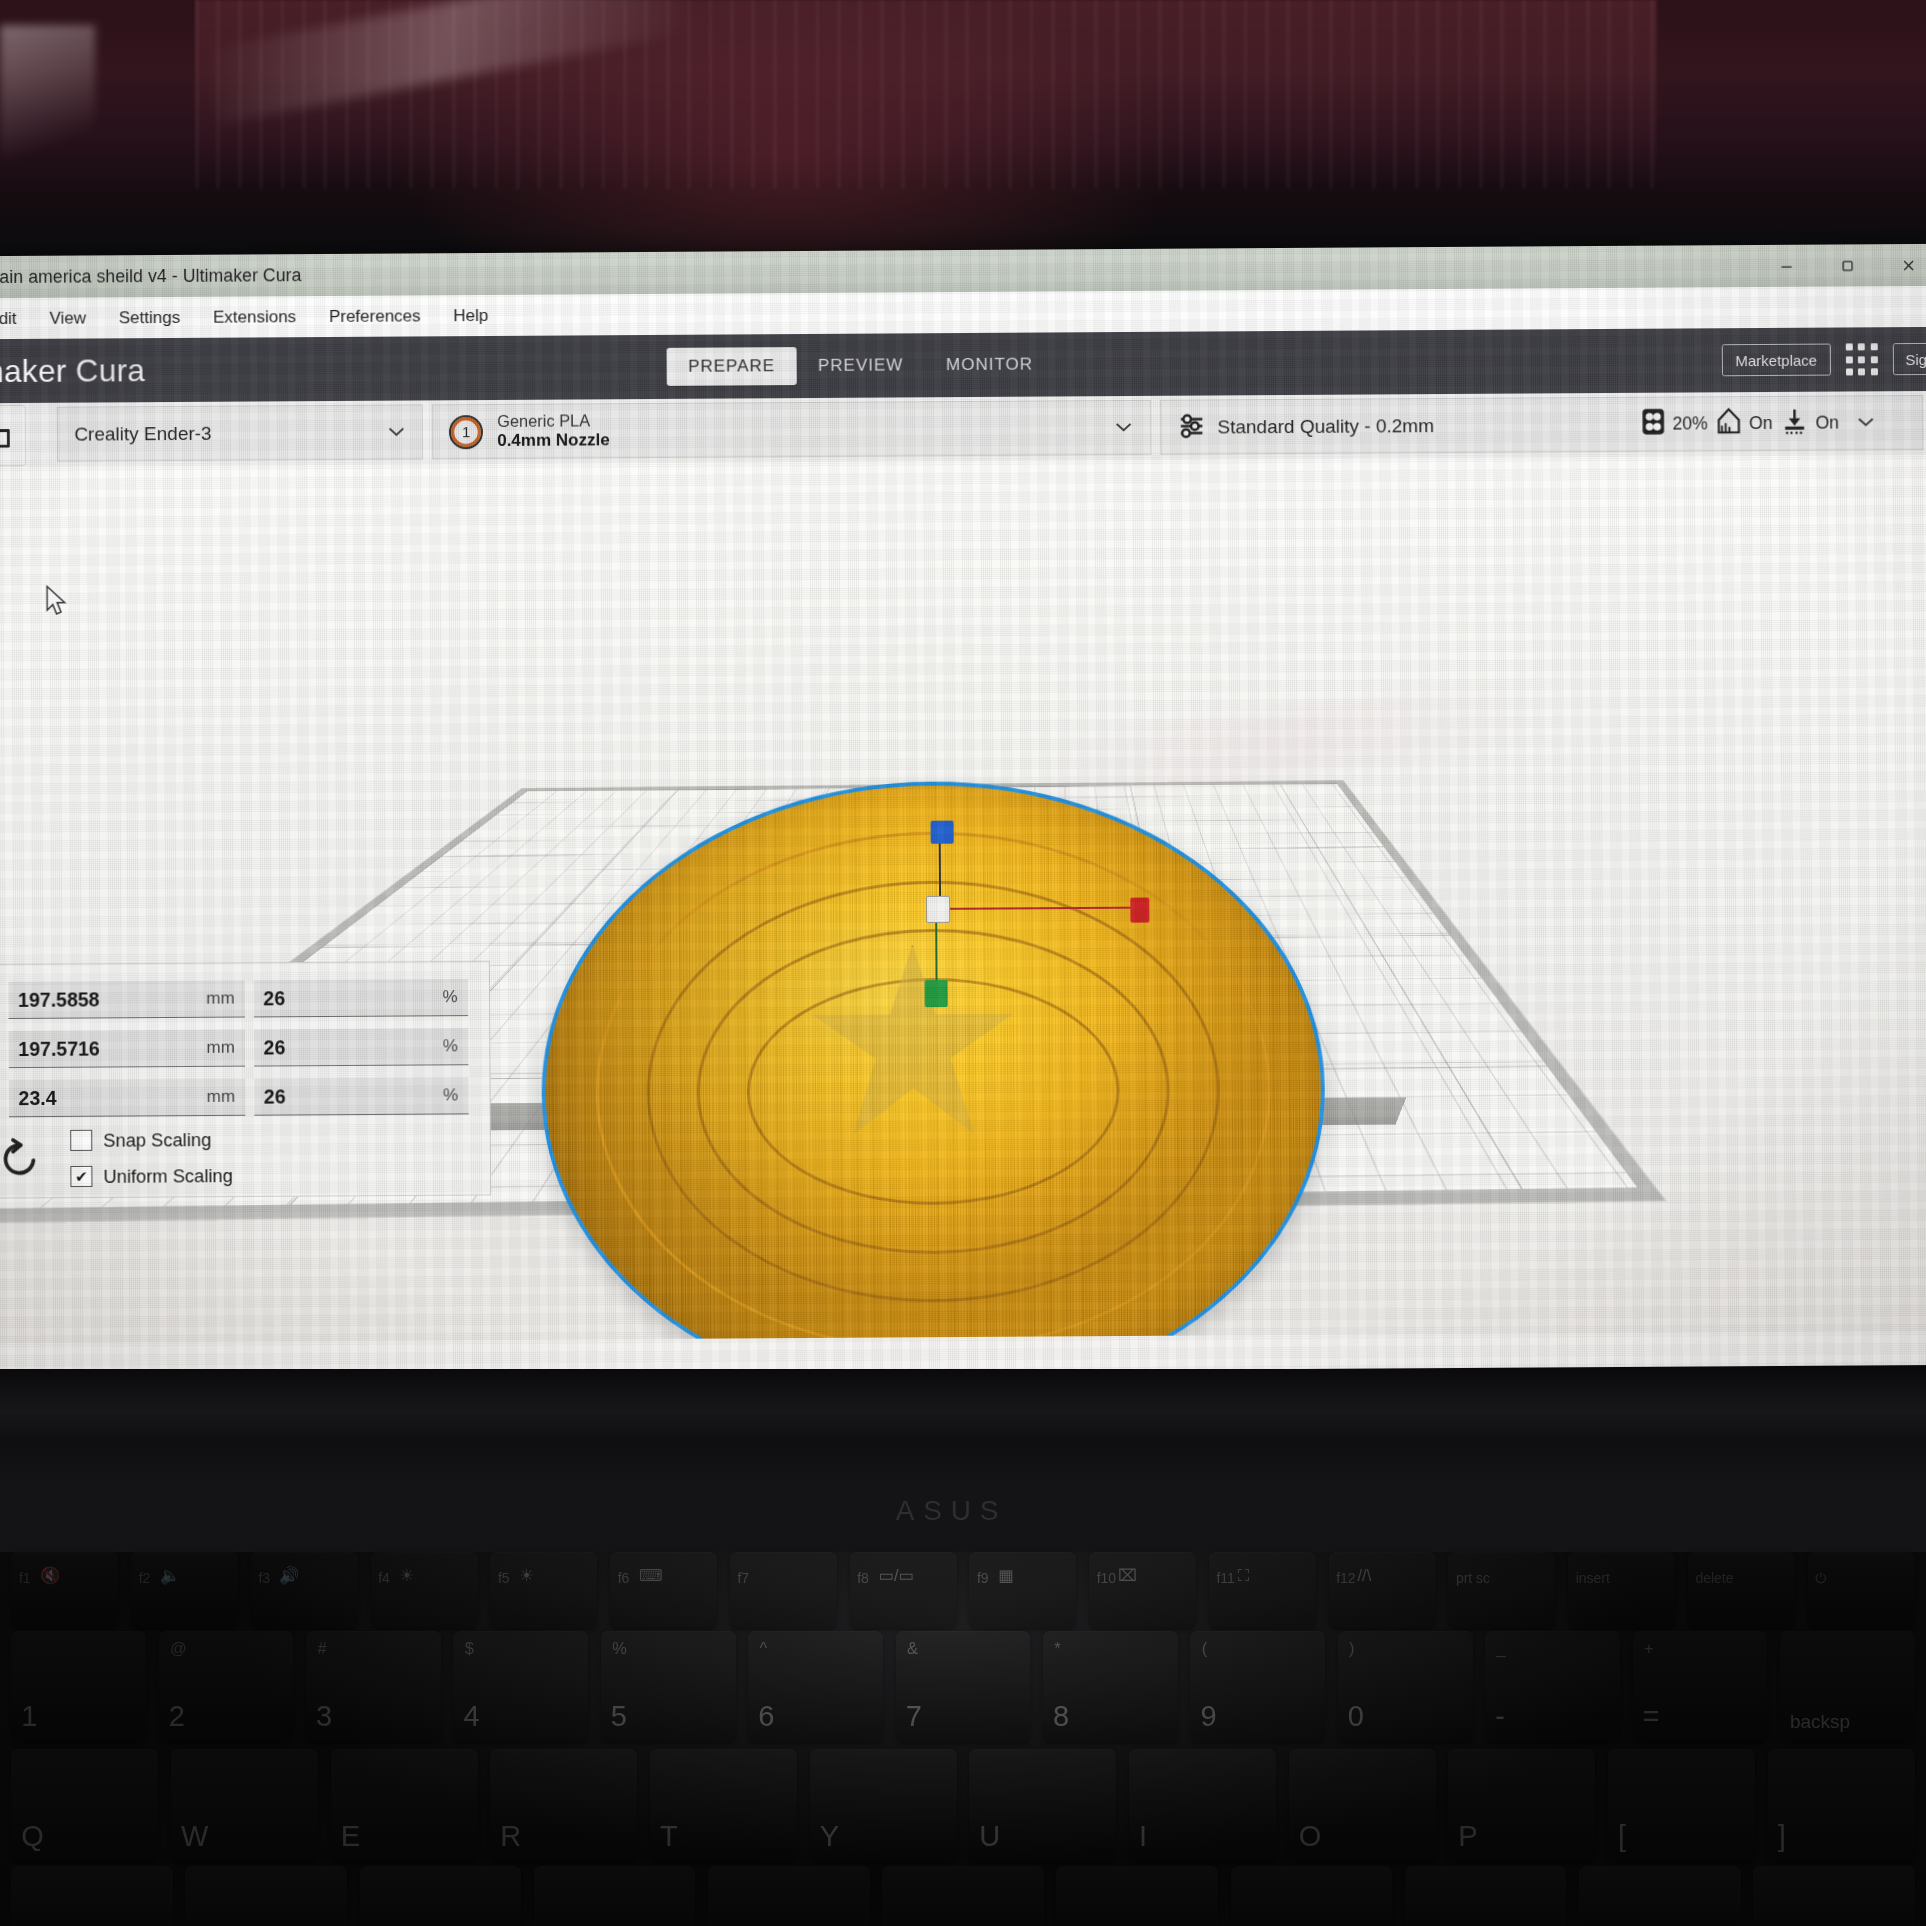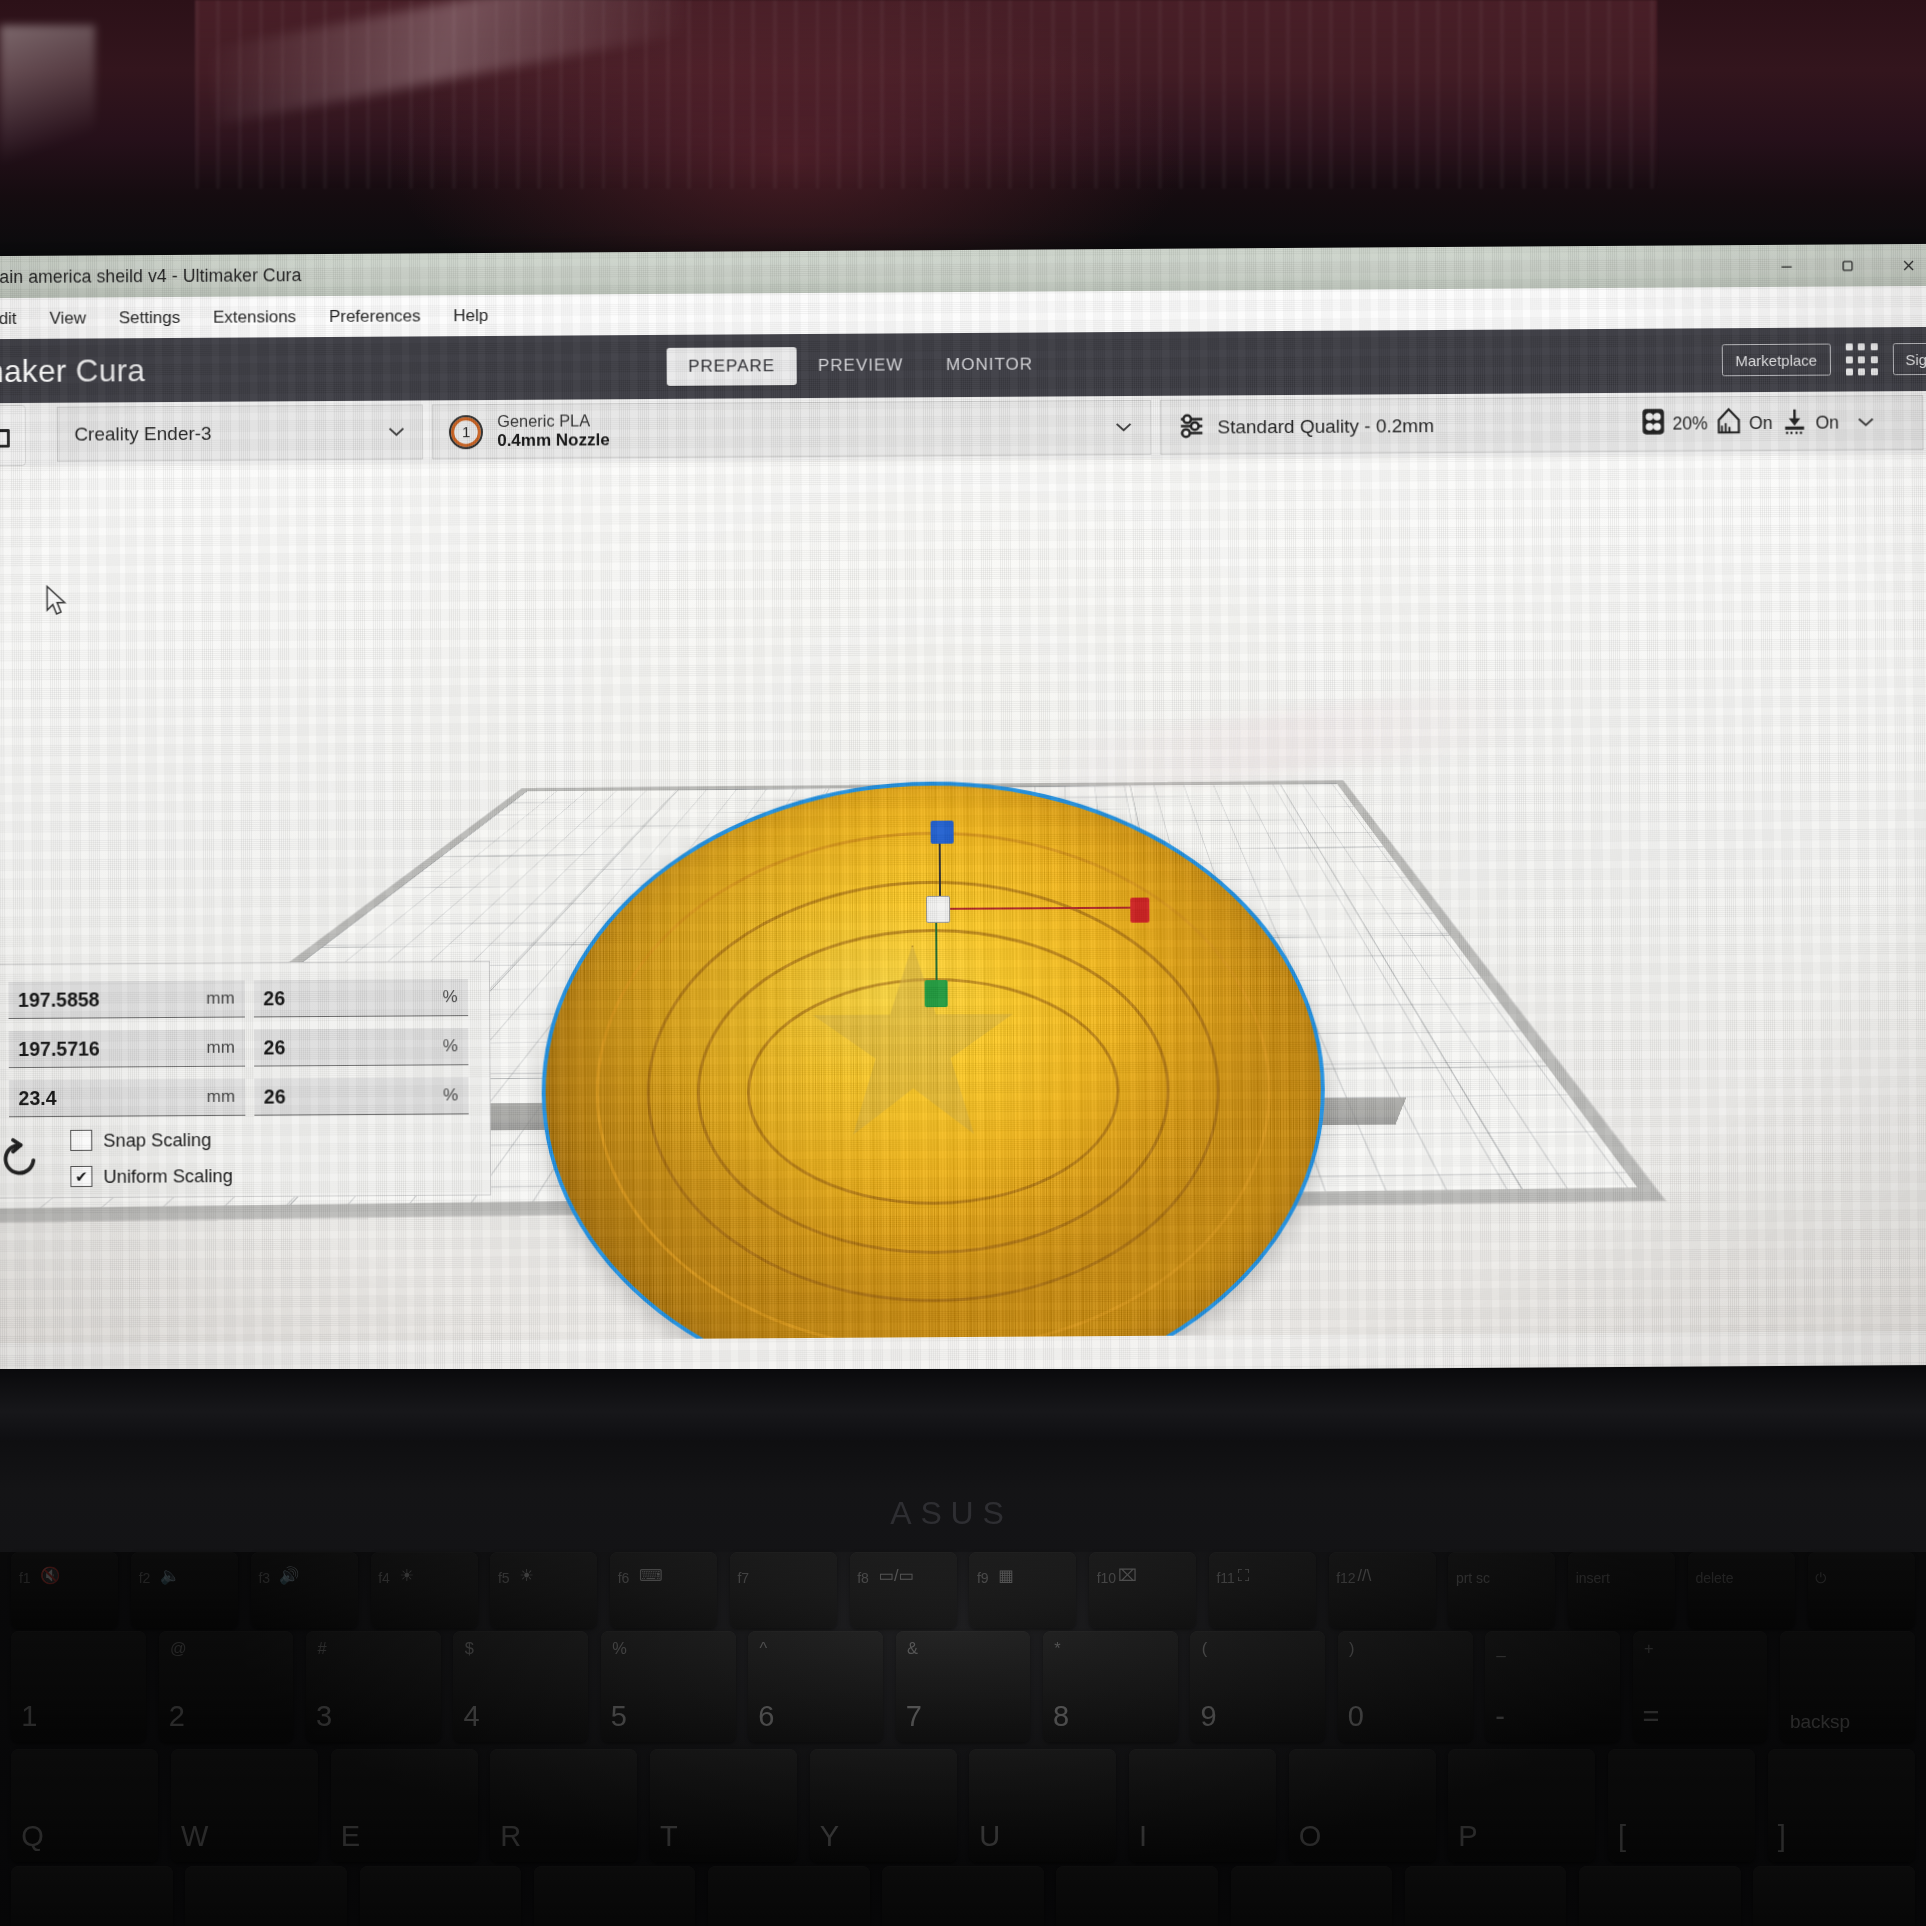--- a/index.html
+++ b/index.html
@@ -287,21 +287,21 @@
   .laptop-body{
     position:absolute; left:0; top:1369px; width:1926px; height:557px;
     background: linear-gradient(180deg,#121214 0%, #0d0d0f 10%, #141416 22%, #0e0e10 100%);
   }
   .hinge{
     position:absolute; left:0; top:0; width:1926px; height:71px;
     background: linear-gradient(180deg,#0a0a0c, #17171a 60%, #0f0f12);
   }
   .brand{
     position:absolute; left:838px; top:126px; width:227px; height:38px;
-    color:#2e2e32; font-size:32px; letter-spacing:8.8px; text-align:center;
+    color:#2e2e32; font-size:28px; letter-spacing:8.8px; text-align:center;
     font-family:"Liberation Sans", sans-serif;
   }
   .kb{
     position:absolute; left:0; top:183px; width:1926px; height:374px;
   }
   .kb-row{ position:absolute; left:0; width:1926px; display:flex; gap:12.6px; padding:0 11.3px; }
   .kb-row.fn{ top:0; height:76px; }
   .kb-row.num{ top:79px; height:111px; }
   .kb-row.qwe{ top:197px; height:113px; }
   .kb-row.asd{ top:314px; height:76px; overflow:hidden; }

